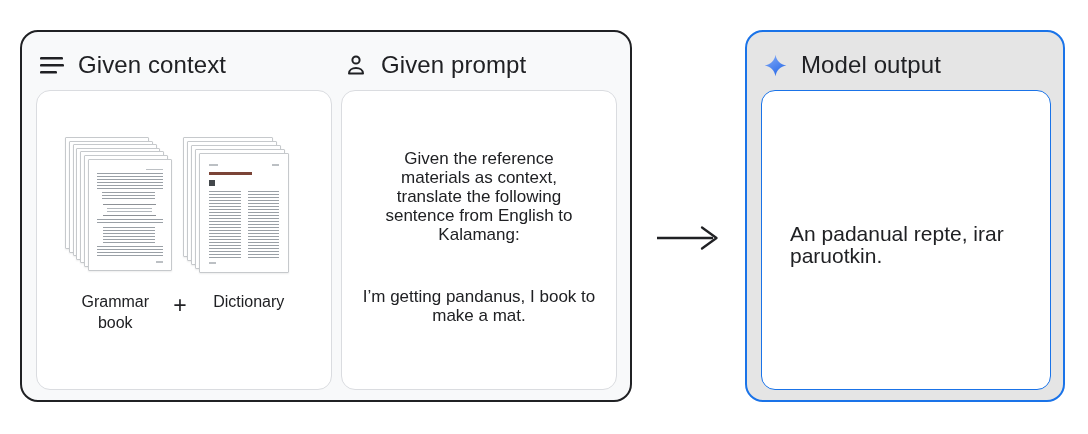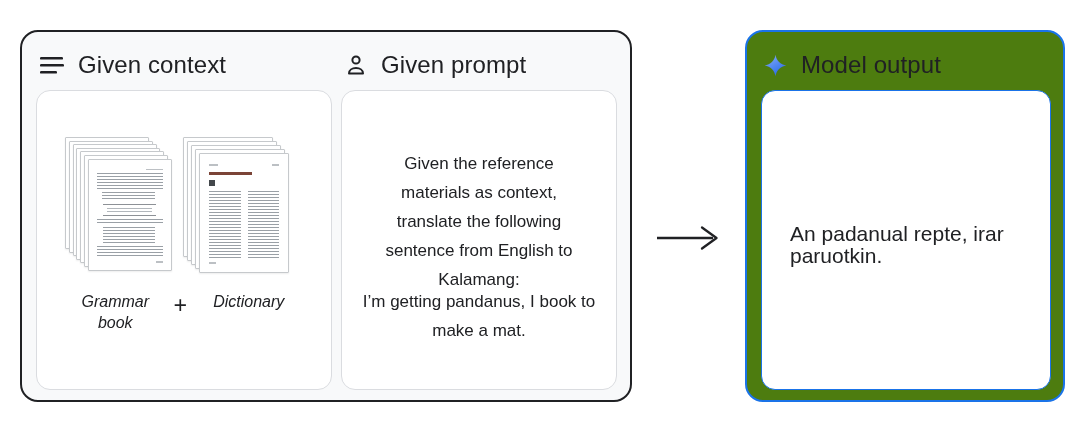--- a/index.html
+++ b/index.html
@@ -14,21 +14,21 @@
 
   
   .panel { position: absolute; border-radius: 18px; }
   .panel-input {
     left: 20px; top: 30px; width: 612px; height: 372px;
     background: #f8f9fa;
     border: 2px solid #202124;
   }
   .panel-output {
     left: 745px; top: 30px; width: 320px; height: 372px;
-    background: #4d7c0f;
+    background: #e5e5e5;
     border: 2px solid #1a73e8;
   }
 
   
   .hdr {
     position: absolute; top: 16px; height: 34px;
     display: flex; align-items: center; gap: 13px;
   }
   .hdr-title {
     font-size: 24px; font-weight: 500; letter-spacing: 0.1px;
@@ -87,40 +87,40 @@
   .d-hdr .l { width: 13%; } .d-hdr .r { width: 10%; }
   .d-title  { width: 62%; height: 3px; background: #7b4437; margin-bottom: 5px; }
   .d-letter { width: 6px; height: 6px; background: #43474b; margin-bottom: 5px; }
   .d-cols { flex: 1; display: flex; gap: 7px; }
   .d-col  { flex: 1; }
   .d-no   { margin-top: 4px; width: 10%; height: 2px; background: #bcc0c4; }
 
   
   .doc-labels {
     position: absolute; left: 0; top: 200px; width: 100%;
-    display: flex; justify-content: center; align-items: flex-start; font-style: italic;
+    display: flex; justify-content: center; align-items: flex-start;
   }
   .doc-label {
     font-size: 16px; line-height: 21px; text-align: center; color: #202124;
   }
   .doc-label-grammar { width: 76px; }
   .doc-label-dict    { width: 84px; }
   .plus-sign {
     font-size: 23px; line-height: 23px; padding: 3px 20px 0;
     color: #202124;
   }
   .token-count {
     position: absolute; left: 0; top: 260px; width: 100%;
     text-align: center; font-style: italic; font-size: 15.5px; color: #202124;
   }
 
   
   .prompt-p {
     position: absolute; left: 50%; transform: translateX(-50%);
-    text-align: center; font-size: 17px; line-height: 29px; color: #202124;
+    text-align: center; font-size: 17px; line-height: 19px; color: #202124;
   }
   .prompt-p1 { top: 58px;  width: 200px; }
   .prompt-p2 { top: 196px; width: 244px; }
   .output-text {
     position: absolute; left: 50%; top: 132px; transform: translateX(-50%);
     width: 232px; text-align: left;
     font-size: 21px; line-height: 22px; color: #202124;
   }
 
   

